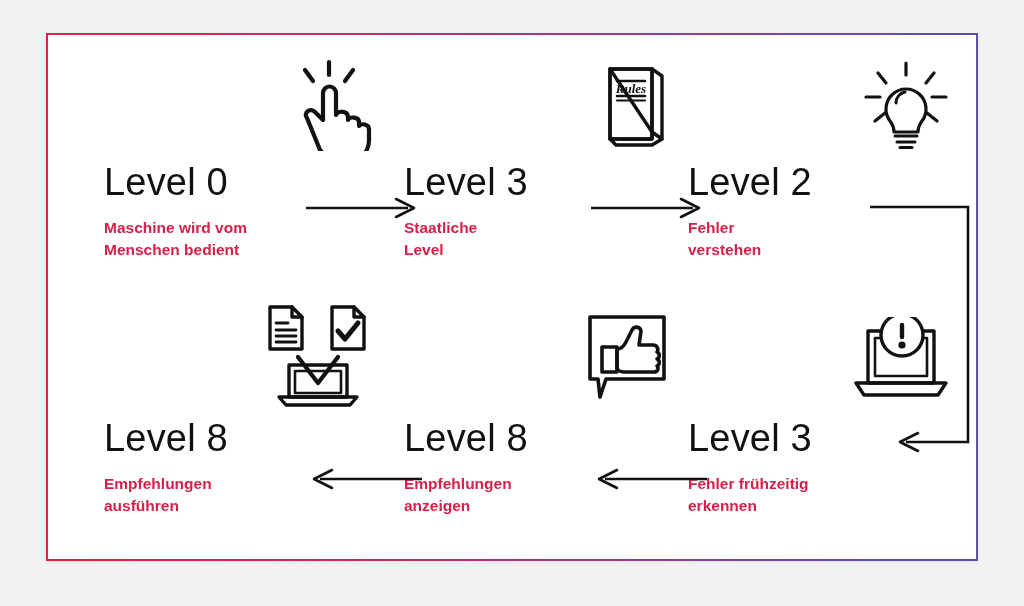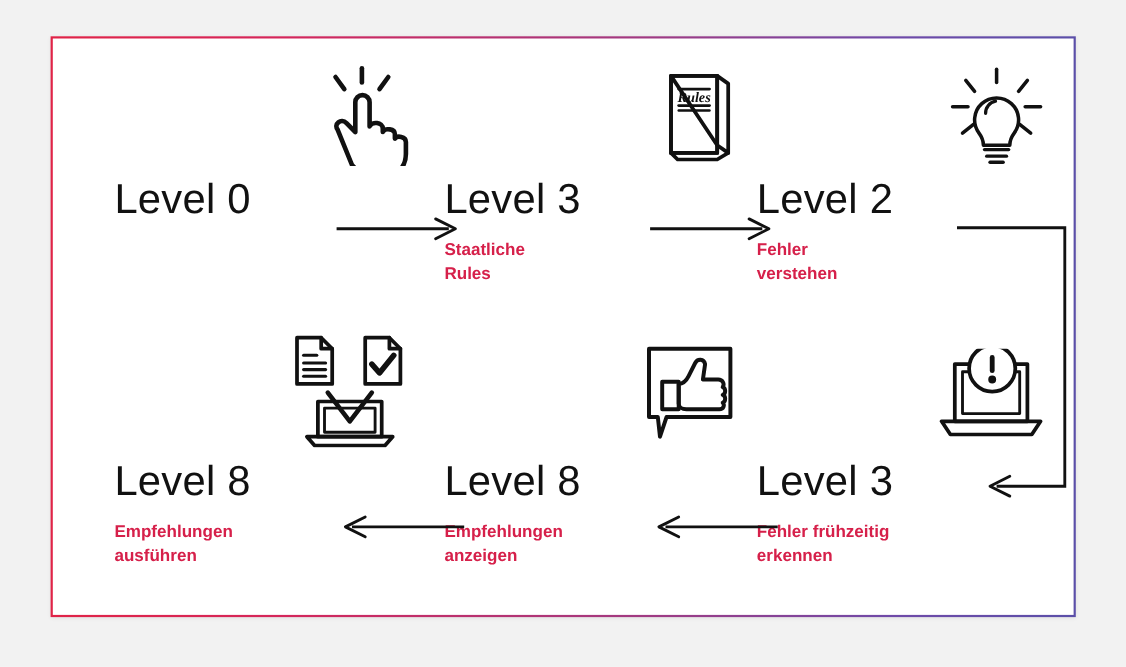--- a/index.html
+++ b/index.html
@@ -102,20 +102,22 @@
                      c2-3 10-2 10 3 v11
                      c0 12-8 20-20 20
                      H50
                      c-9 0-13-5-18-10
                      L19 59
                      c-4-5 3-11 8-6
                      l8 8 Z"></path>
           </svg>
         </div>
         <div class="level-title">Level 0</div>
+        <div class="level-desc">Maschine wird vom
+Menschen bedient</div>
       </div>
 
       <div class="cell c1">
         <div class="icon-wrap">
           <svg width="76" height="92" viewBox="0 0 76 92" fill="none" stroke="#111" stroke-width="3.4" stroke-linecap="round" stroke-linejoin="round">
 
             <path d="M12 10 H54 l10 7 v63 l-10 -7 Z"></path>
             <path d="M12 10 v70 l6 6 h36 l10 -6"></path>
 
             <path d="M12 80 h42 v-70"></path>
@@ -123,21 +125,21 @@
 
             <path d="M19 22 H47" stroke-width="2.6"></path>
             <path d="M19 37 H47" stroke-width="2.6"></path>
             <path d="M19 41.5 H47" stroke-width="2.2"></path>
 
             <text x="33" y="34" font-family="'Liberation Serif', serif" font-style="italic" font-size="13" font-weight="700" fill="#111" stroke="none" text-anchor="middle">Rules</text>
           </svg>
         </div>
         <div class="level-title">Level 3</div>
         <div class="level-desc">Staatliche
-Rules</div>
+Level</div>
       </div>
 
       <div class="cell c2">
         <div class="icon-wrap">
           <svg width="104" height="92" viewBox="0 0 104 92" fill="none" stroke="#111" stroke-width="3.2" stroke-linecap="round" stroke-linejoin="round">
 
             <path d="M52 4 V16"></path>
             <path d="M24 14 L32 24"></path>
             <path d="M80 14 L72 24"></path>
             <path d="M12 38 H26"></path>

